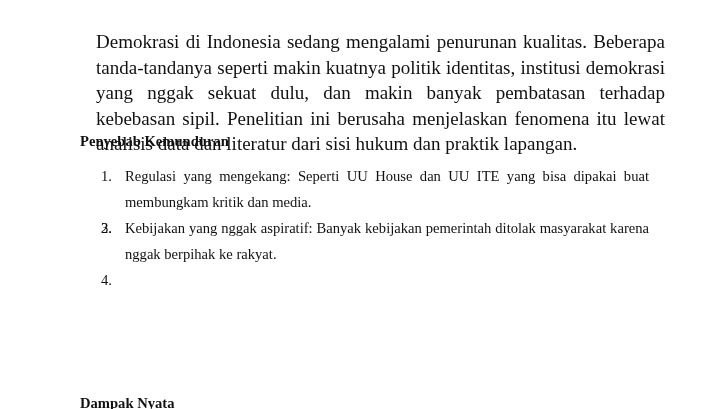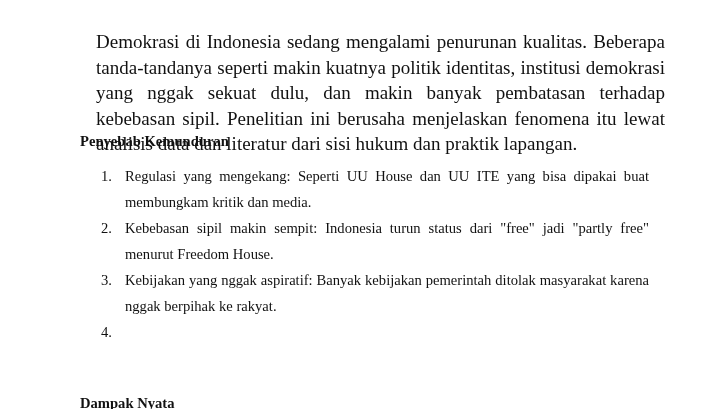--- a/index.html
+++ b/index.html
@@ -73,21 +73,20 @@
 
   <h3 class="heading h1">Penyebab Kemunduran</h3>
 
   <ol class="list">
     <li class="list-item">
       <span class="list-num">1.</span>
       <span>Regulasi yang mengekang: Seperti UU House dan UU ITE yang bisa dipakai buat membungkam kritik dan media.</span>
     </li>
     <li class="list-item">
       <span class="list-num">2.</span>
-      <span>Kebebasan sipil makin sempit: Indonesia turun status dari "free" jadi "partly free" menurut Freedom House.</span>
     </li>
     <li class="list-item">
       <span class="list-num">3.</span>
       <span>Kebijakan yang nggak aspiratif: Banyak kebijakan pemerintah ditolak masyarakat karena nggak berpihak ke rakyat.</span>
     </li>
     <li class="list-item">
       <span class="list-num">4.</span>
     </li>
   </ol>
 

